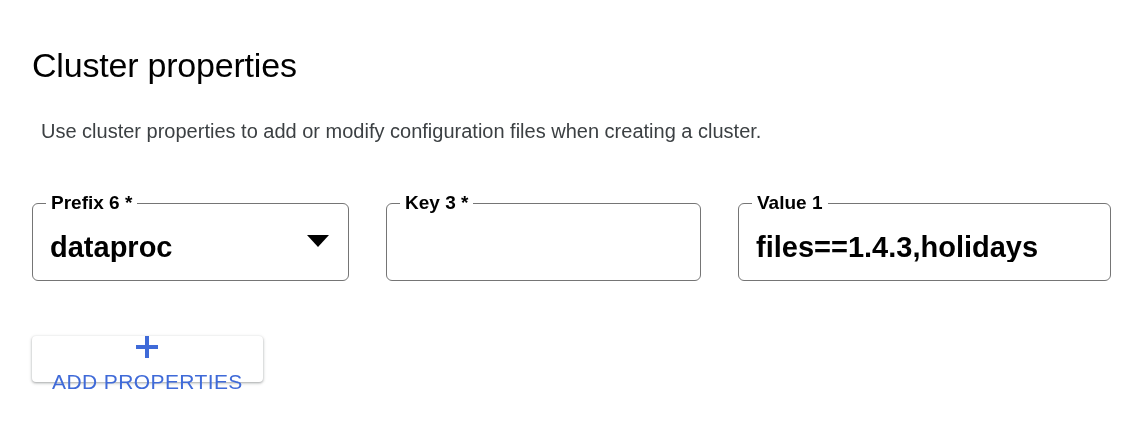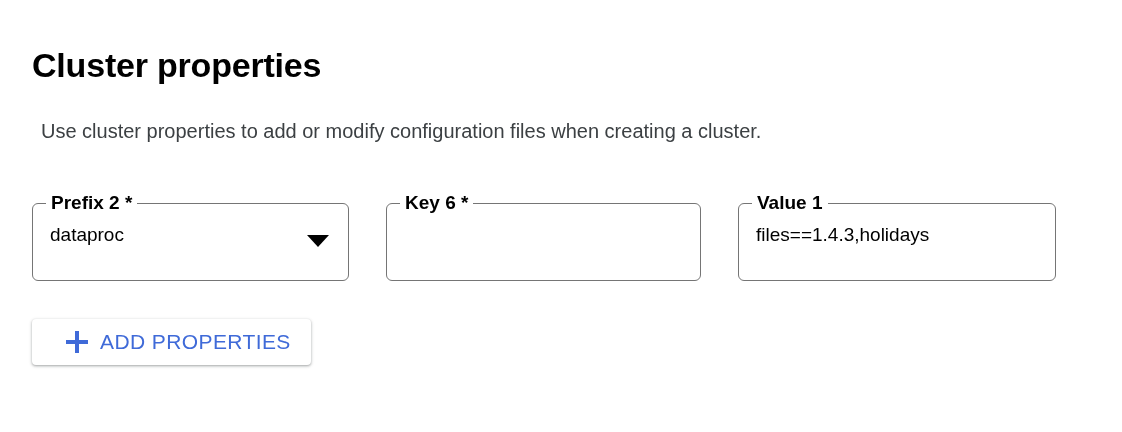--- a/index.html
+++ b/index.html
@@ -21,21 +21,21 @@
     height: 432px;
   }
 
   
   .page-title {
     position: absolute;
     left: 32px;
     top: 21px;
     font-size: 34px;
     line-height: 42px;
-    font-weight: 700;
+    font-weight: 400;
     color: #000000;
     letter-spacing: -0.2px;
     white-space: nowrap;
   }
 
   .page-description {
     position: absolute;
     left: 41px;
     top: 97px;
     font-size: 20px;
@@ -87,24 +87,24 @@
     font-weight: 700;
     color: #000000;
     white-space: nowrap;
     z-index: 2;
   }
 
   .field-value {
     position: absolute;
     left: 18px;
     right: 16px;
-    top: 17px;
-    font-size: 19px;
+    top: 29px;
+    font-size: 29px;
     line-height: 30px;
-    font-weight: 400;
+    font-weight: 700;
     color: #000000;
     white-space: nowrap;
     overflow: hidden;
   }
 
   .field-select .field-value {
     right: 56px;
   }
 
   .dropdown-caret {
@@ -114,39 +114,40 @@
     width: 0;
     height: 0;
     border-left: 11px solid transparent;
     border-right: 11px solid transparent;
     border-top: 12px solid #000000;
   }
 
   
   .field-prefix { left: 32px;  width: 317px; }
   .field-key    { left: 386px; width: 315px; }
-  .field-value-box { left: 738px; width: 318px; }
+  .field-value-box { left: 738px; width: 373px; }
 
   
   .add-button {
     position: absolute;
     left: 32px;
-    top: 319px;
+    top: 336px;
     height: 46px;
-    padding: 0 20px 0 34px;
+    padding: 0 20px 0 20px;
     display: flex;
     align-items: center;
     gap: 12px;
     background: #ffffff;
     border: none;
     border-radius: 4px;
     box-shadow: 0 1px 2px 0 rgba(60,64,67,0.30),
                 0 1px 3px 1px rgba(60,64,67,0.15);
     cursor: pointer;
     font-family: "Liberation Sans", sans-serif;
+    flex-direction: column;
   }
 
   .add-button-icon {
     position: relative;
     width: 22px;
     height: 22px;
     flex: 0 0 auto;
   }
   .add-button-icon::before,
   .add-button-icon::after {
@@ -176,28 +177,28 @@
 <div class="page">
 
   <h1 class="page-title">Cluster properties</h1>
 
   <p class="page-description">Use cluster properties to add or modify configuration files when creating a cluster.</p>
 
   <div class="form-row">
 
     <div class="field field-prefix field-select">
       <span class="field-outline"></span>
-      <span class="field-label">Prefix 2 *</span>
+      <span class="field-label">Prefix 6 *</span>
       <span class="field-value">dataproc</span>
       <span class="dropdown-caret"></span>
     </div>
 
     <div class="field field-key">
       <span class="field-outline"></span>
-      <span class="field-label">Key 6 *</span>
+      <span class="field-label">Key 3 *</span>
     </div>
 
     <div class="field field-value-box">
       <span class="field-outline"></span>
       <span class="field-label">Value 1</span>
       <span class="field-value">files==1.4.3,holidays</span>
     </div>
 
   </div>
 

